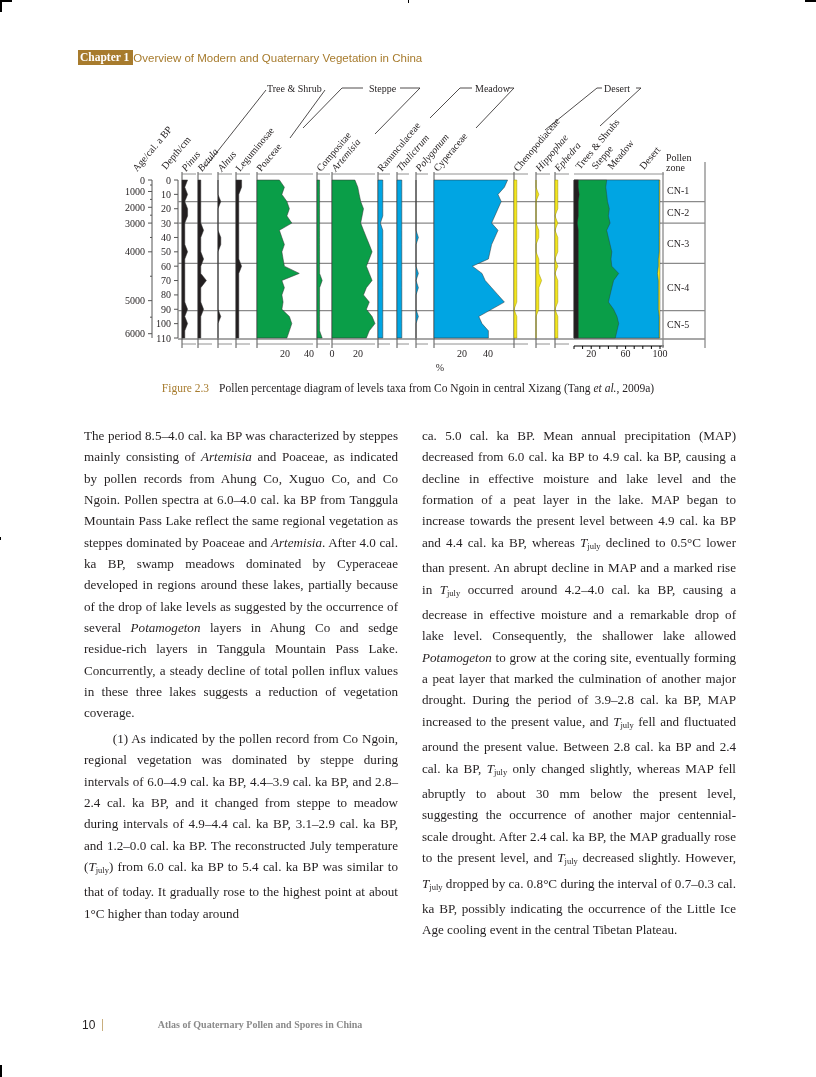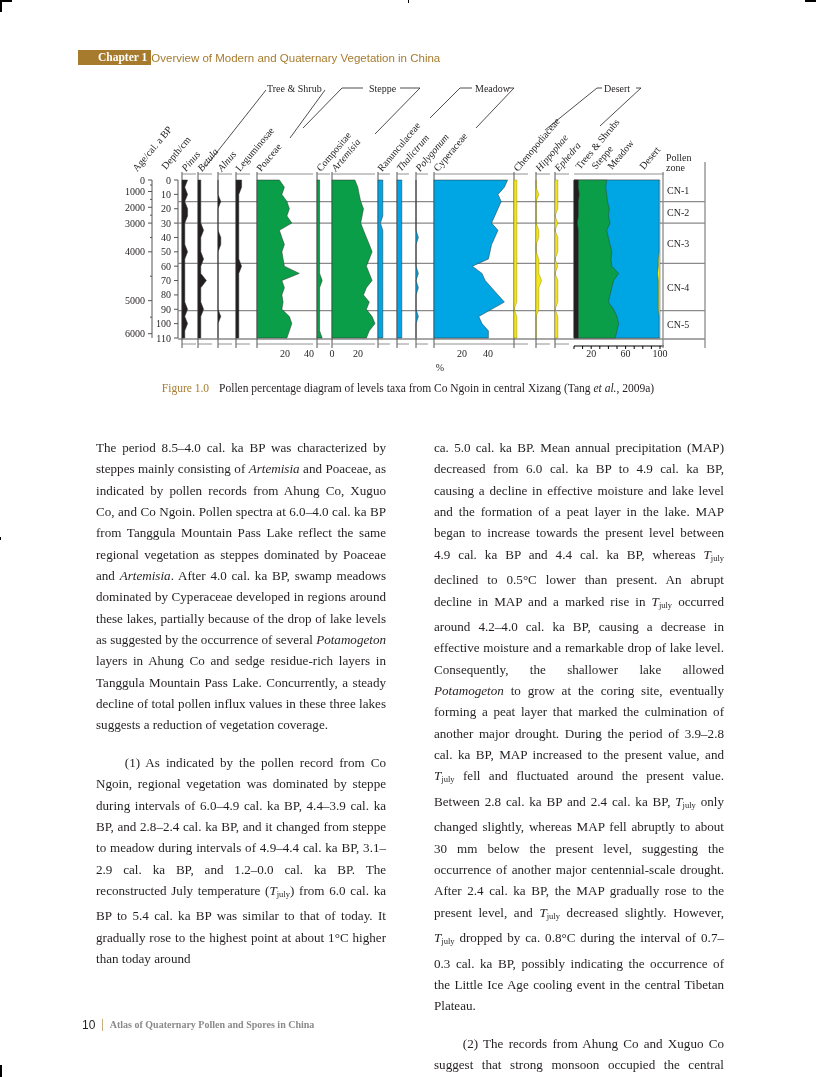--- a/index.html
+++ b/index.html
@@ -1,32 +1,32 @@
 <!DOCTYPE html>
 <html><head>
 <meta charset="utf-8">
 <style>
   html, body { margin:0; padding:0; background:#ffffff; }
   body { width:816px; height:1077px; position:relative; overflow:hidden; font-family:"Liberation Serif", serif; color:#231f20; }
   .crop { position:absolute; background:#000; }
   .header { position:absolute; left:78px; top:50px; height:15px; display:flex; align-items:center; }
-  .chap-badge { background:#a77b2d; color:#fff; font-family:"Liberation Serif", serif; font-weight:bold; font-size:11.5px; padding:1px 4px 1px 20px; line-height:13px; }
+  .chap-badge { background:#a77b2d; color:#fff; font-family:"Liberation Serif", serif; font-weight:bold; font-size:11.5px; padding:1px 4px 1px 2px; line-height:13px; }
   .chap-title { color:#a77b2d; font-family:"Liberation Sans", sans-serif; font-size:11.5px; }
   #figure { position:absolute; left:0; top:0; }
   .caption { position:absolute; left:0; width:816px; top:382px; text-align:center; font-size:11.5px; }
   .caption .fig-label { color:#a77b2d; margin-right:10px; }
   .col { position:absolute; top:421px; width:322px; font-size:13.1px; line-height:21.35px; text-align:justify; }
-  .col p { margin:16px; }
+  .col p { margin:4px; }
   .col p.indent { text-indent:2.2em; }
   .col.left { left:80px; }
   .col.right { left:418px; }
   .footer { position:absolute; left:82px; top:1017px; display:flex; align-items:center; }
   .pg-num { font-family:"Liberation Sans", sans-serif; font-size:12px; color:#231f20; }
   .pg-sep { color:#a77b2d; margin:0 6px; font-size:12px; }
-  .book-title { font-family:"Liberation Serif", serif; font-weight:bold; font-size:10px; color:#8a8a8a; }
+  .book-title { font-family:"Liberation Serif", serif; font-weight:bold; font-size:10px; color:#8a8a8a;margin-left:48px; }
   .sub { font-size:0.65em; vertical-align:-0.25em; }
   svg text { font-family:"Liberation Serif", serif; fill:#231f20; }
 </style>
 </head>
 <body>
 
 <div class="crop" style="left:0;top:0;width:12px;height:1.5px;"></div>
 <div class="crop" style="left:0;top:0;width:1.5px;height:12px;"></div>
 <div class="crop" style="left:805px;top:0;width:11px;height:1.5px;"></div>
 <div class="crop" style="left:408px;top:0;width:1px;height:3px;"></div>
@@ -216,29 +216,28 @@
     <line x1="508" y1="88" x2="514" y2="88" stroke="#231f20" stroke-width="0.8"></line>
     <line x1="514" y1="88" x2="476" y2="128" stroke="#231f20" stroke-width="0.8"></line>
     <text x="604" y="92" font-size="10" text-anchor="start">Desert</text>
     <line x1="602" y1="88" x2="597" y2="88" stroke="#231f20" stroke-width="0.8"></line>
     <line x1="597" y1="88" x2="545" y2="130" stroke="#231f20" stroke-width="0.8"></line>
     <line x1="636" y1="88" x2="641" y2="88" stroke="#231f20" stroke-width="0.8"></line>
     <line x1="641" y1="88" x2="600" y2="126" stroke="#231f20" stroke-width="0.8"></line>
   </svg>
 
 <div class="caption">
-  <span class="fig-label">Figure 1.0</span><span>Pollen percentage diagram of levels taxa from Co Ngoin in central Xizang (Tang </span><i>et al.</i><span>, 2009a)</span>
+  <span class="fig-label">Figure 2.3</span><span>Pollen percentage diagram of levels taxa from Co Ngoin in central Xizang (Tang </span><i>et al.</i><span>, 2009a)</span>
 </div>
 
 <div class="col left" id="col-left">
     <p><span>The period 8.5–4.0 cal. ka BP was characterized by steppes mainly consisting of </span><i>Artemisia</i><span> and Poaceae, as indicated by pollen records from Ahung Co, Xuguo Co, and Co Ngoin. Pollen spectra at 6.0–4.0 cal. ka BP from Tanggula Mountain Pass Lake reflect the same regional vegetation as steppes dominated by Poaceae and </span><i>Artemisia</i><span>. After 4.0 cal. ka BP, swamp meadows dominated by Cyperaceae developed in regions around these lakes, partially because of the drop of lake levels as suggested by the occurrence of several </span><i>Potamogeton</i><span> layers in Ahung Co and sedge residue-rich layers in Tanggula Mountain Pass Lake. Concurrently, a steady decline of total pollen influx values in these three lakes suggests a reduction of vegetation coverage.</span></p>
     <p class="indent"><span>(1) As indicated by the pollen record from Co Ngoin, regional vegetation was dominated by steppe during intervals of 6.0–4.9 cal. ka BP, 4.4–3.9 cal. ka BP, and 2.8–2.4 cal. ka BP, and it changed from steppe to meadow during intervals of 4.9–4.4 cal. ka BP, 3.1–2.9 cal. ka BP, and 1.2–0.0 cal. ka BP. The reconstructed July temperature (</span><i>T</i><span class="sub">july</span><span>) from 6.0 cal. ka BP to 5.4 cal. ka BP was similar to that of today. It gradually rose to the highest point at about 1°C higher than today around</span></p>
   </div>
 <div class="col right" id="col-right">
     <p><span>ca. 5.0 cal. ka BP. Mean annual precipitation (MAP) decreased from 6.0 cal. ka BP to 4.9 cal. ka BP, causing a decline in effective moisture and lake level and the formation of a peat layer in the lake. MAP began to increase towards the present level between 4.9 cal. ka BP and 4.4 cal. ka BP, whereas </span><i>T</i><span class="sub">july</span><span> declined to 0.5°C lower than present. An abrupt decline in MAP and a marked rise in </span><i>T</i><span class="sub">july</span><span> occurred around 4.2–4.0 cal. ka BP, causing a decrease in effective moisture and a remarkable drop of lake level. Consequently, the shallower lake allowed </span><i>Potamogeton</i><span> to grow at the coring site, eventually forming a peat layer that marked the culmination of another major drought. During the period of 3.9–2.8 cal. ka BP, MAP increased to the present value, and </span><i>T</i><span class="sub">july</span><span> fell and fluctuated around the present value. Between 2.8 cal. ka BP and 2.4 cal. ka BP, </span><i>T</i><span class="sub">july</span><span> only changed slightly, whereas MAP fell abruptly to about 30 mm below the present level, suggesting the occurrence of another major centennial-scale drought. After 2.4 cal. ka BP, the MAP gradually rose to the present level, and </span><i>T</i><span class="sub">july</span><span> decreased slightly. However, </span><i>T</i><span class="sub">july</span><span> dropped by ca. 0.8°C during the interval of 0.7–0.3 cal. ka BP, possibly indicating the occurrence of the Little Ice Age cooling event in the central Tibetan Plateau.</span></p>
-    <p class="indent"><span>(2) The records from Ahung Co and Xuguo Co suggest that strong monsoon occupied the central Tibetan Plateau during 8.5–6.5 cal. ka BP, especially</span></p>
   </div>
 
 <div class="footer">
   <span class="pg-num">10</span>
   <span class="pg-sep">|</span>
   <span class="book-title">Atlas of Quaternary Pollen and Spores in China</span>
 </div>
 
 </body></html>

